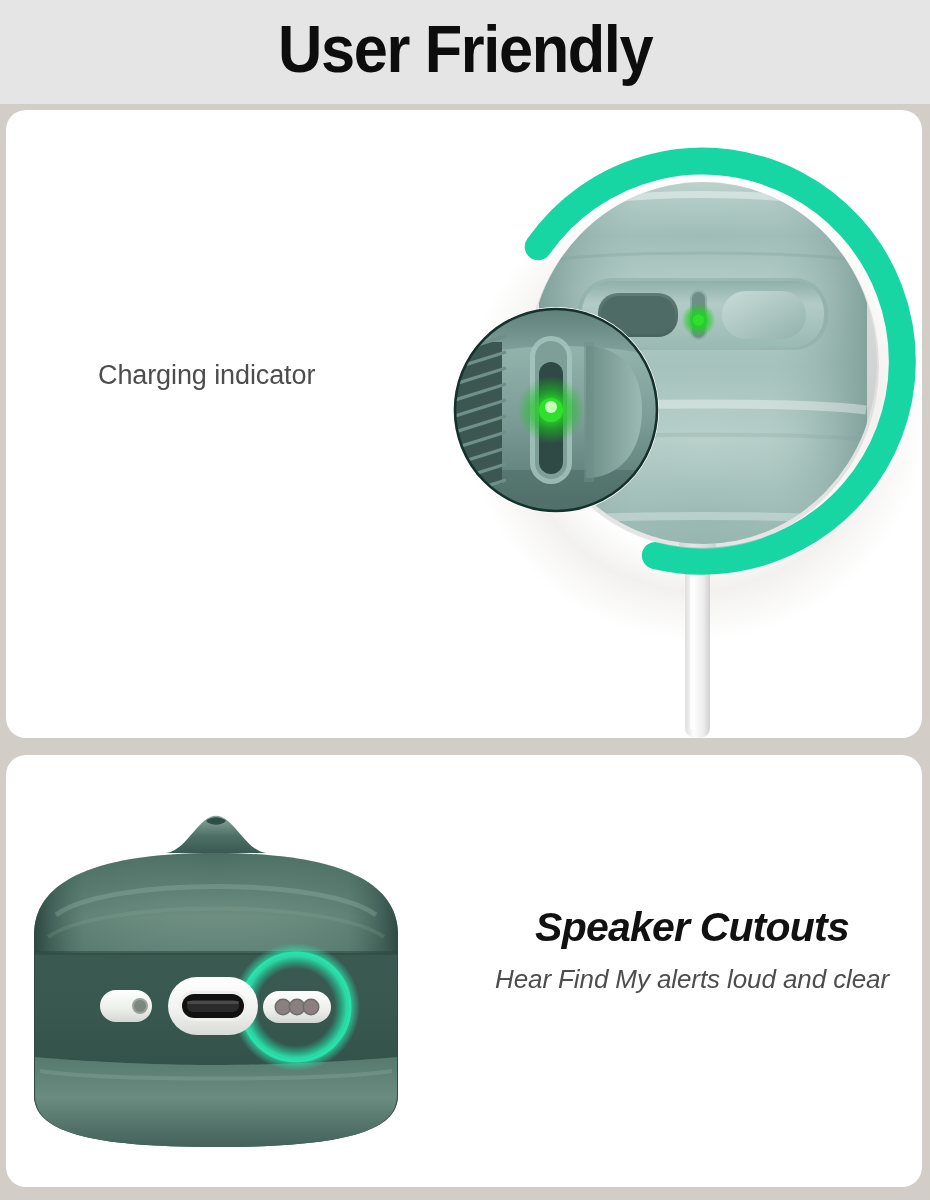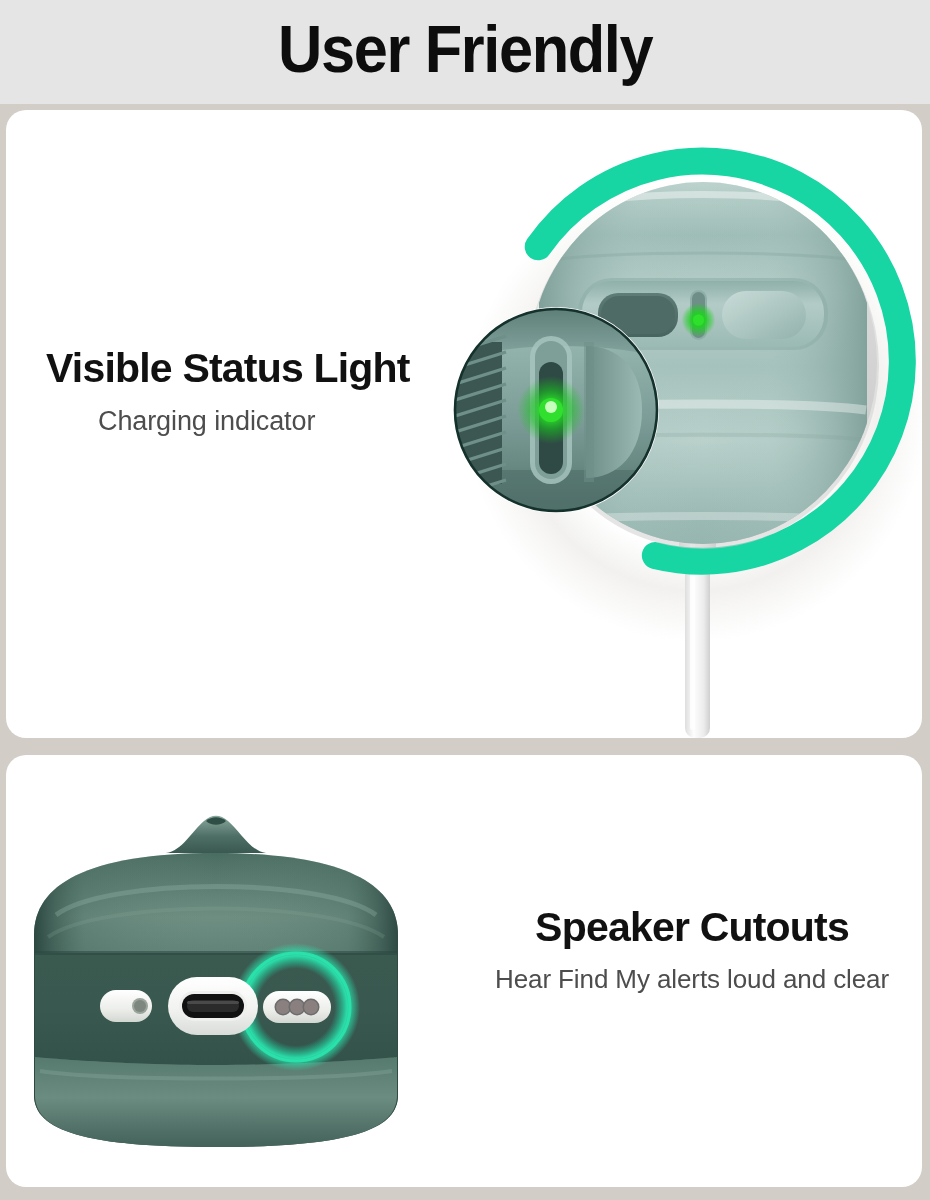--- a/index.html
+++ b/index.html
@@ -81,20 +81,21 @@
     text-align: left;
   }
   #status-text .feature-sub {
     margin-left: 52px;
   }
   #speaker-text {
     left: 460px;
     top: 150px;
     width: 452px;
     text-align: center;
+    font-style: italic;
   }
   #speaker-text .feature-sub {
     font-size: 26px;
   }
 
   
   .art {
     position: absolute;
     pointer-events: none;
   }
@@ -115,21 +116,20 @@
 </head>
 <body>
 
 <div class="page-header">
   <h1 class="page-title">User Friendly</h1>
 </div>
 
 <div class="card" id="card-status-light">
 
   <div class="feature-text" id="status-text">
-    <p class="feature-heading">Visible Status Light</p>
     <p class="feature-sub">Charging indicator</p>
   </div>
 
   <div class="art" id="status-art">
     <svg width="476" height="628" viewBox="0 0 476 628">
       <defs>
         <linearGradient id="caseGrad" x1="0" y1="0" x2="0" y2="1">
           <stop offset="0%" stop-color="#c2d7d2"></stop>
           <stop offset="16%" stop-color="#9fbdb7"></stop>
           <stop offset="30%" stop-color="#b7cec9"></stop>

